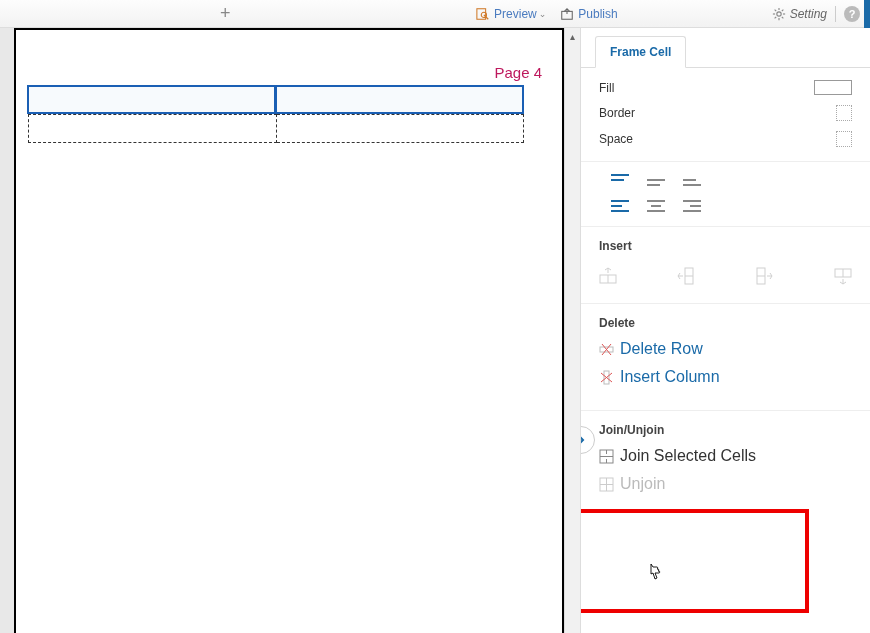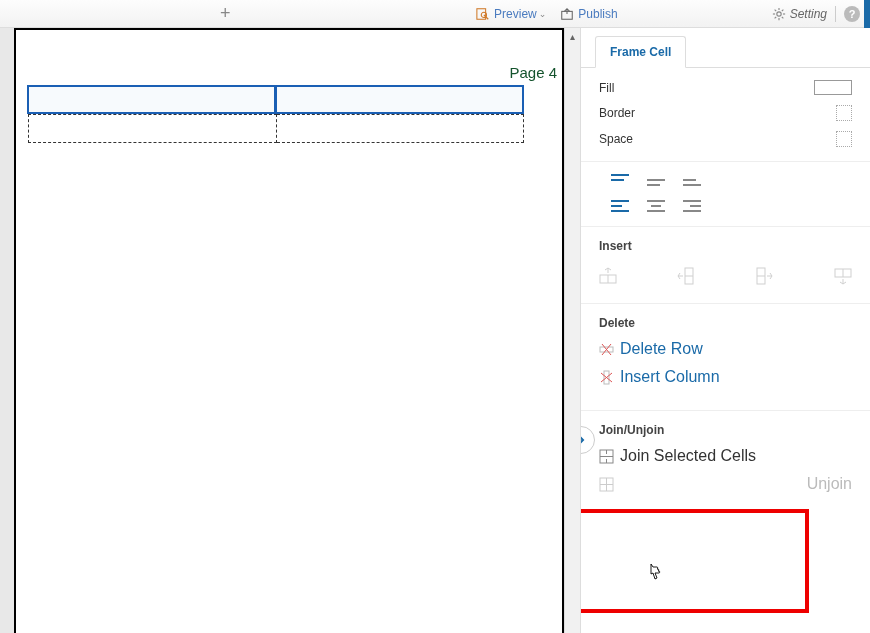--- a/index.html
+++ b/index.html
@@ -17,21 +17,21 @@
 .topbar .gear { width: 14px; height: 14px; margin-right: 4px; }
 .topbar .divider { width: 1px; height: 16px; background: #ccc; margin: 0 8px; }
 .topbar .help { width: 16px; height: 16px; border-radius: 50%; background: #bbb; color: #fff; display: flex; align-items: center; justify-content: center; font-size: 11px; font-weight: bold; cursor: pointer; }
 
 .main { display: flex; height: 605px; }
 
 .canvas-area { width: 580px; background: #e8e8e8; position: relative; }
 .canvas-scroll { position: absolute; right: 0; top: 0; width: 16px; height: 100%; background: #f1f1f1; border-left: 1px solid #ddd; }
 .scroll-up { height: 16px; display:flex; align-items:center; justify-content:center; font-size:10px; color:#666; }
 .page { position: absolute; left: 14px; top: 0; width: 550px; height: 633px; background: #fff; border: 2px solid #000; }
-.page-label { position: absolute; right: 5px; top: 34px; font-size: 15px; color: #14532d; }
+.page-label { position: absolute; right: 20px; top: 34px; font-size: 15px; color: #be185d; }
 
 .table-frame { position: absolute; left: 12px; top: 56px; width: 496px; }
 .tbl-row { display: flex; }
 .tbl-cell { flex: 1; height: 29px; }
 .sel { border: 2px solid #1a5fb4; margin: -1px 0 0 -1px; background: rgba(100,150,220,0.05); }
 .dashed { border: 1px dashed #333; }
 
 .sidebar { flex: 1; background: #fff; border-left: 1px solid #ddd; padding: 0; overflow: hidden; position: relative; }
 .tab-strip { padding: 8px 0 0 14px; border-bottom: 1px solid #ddd; }
 .tab { display: inline-block; padding: 8px 14px; border: 1px solid #ddd; border-bottom: 1px solid #fff; margin-bottom: -1px; color: #1a6aa8; font-weight: bold; font-size: 12px; border-radius: 3px 3px 0 0; }
@@ -45,21 +45,21 @@
 .align-grid { display: flex; gap: 18px; margin-bottom: 14px; padding-left: 12px; }
 .align-btn { width: 18px; height: 12px; cursor: pointer; display: flex; flex-direction: column; justify-content: space-between; }
 .align-btn .ln { height: 2px; background: #888; }
 .align-btn.active .ln { background: #1a6aa8; }
 
 .insert-grid { display: flex; flex-wrap: wrap; justify-content: center; gap: 30px 60px; padding: 4px 0; }
 .insert-ic { width: 18px; height: 18px; opacity: 0.4; cursor: pointer; }
 .insert-ic svg { width: 100%; height: 100%; }
 
 .action-row { display: flex; align-items: center; margin-bottom: 10px; cursor: pointer; font-size: 16px; color: #1a6aa8; }
-.action-row.disabled { color: #bbb; cursor: default; justify-content: space-between; }
+.action-row.disabled { color: #bbb; cursor: default; }
 .action-row .aic { width: 15px; height: 15px; margin-right: 6px; }
 .action-row.black-text { color: #333; }
 
 .highlight-box { border: 4px solid #e00; position: absolute; pointer-events: none; }
 
 .collapse-toggle { position: absolute; left: -14px; top: 398px; width: 28px; height: 28px; background: #fff; border: 1px solid #ccc; border-radius: 50%; display: flex; align-items: center; justify-content: center; cursor: pointer; z-index: 5; }
 .collapse-toggle svg { width: 10px; height: 10px; }
 
 .cursor-hand { position: absolute; left: 645px; top: 562px; pointer-events: none; z-index: 20; }
 </style>

